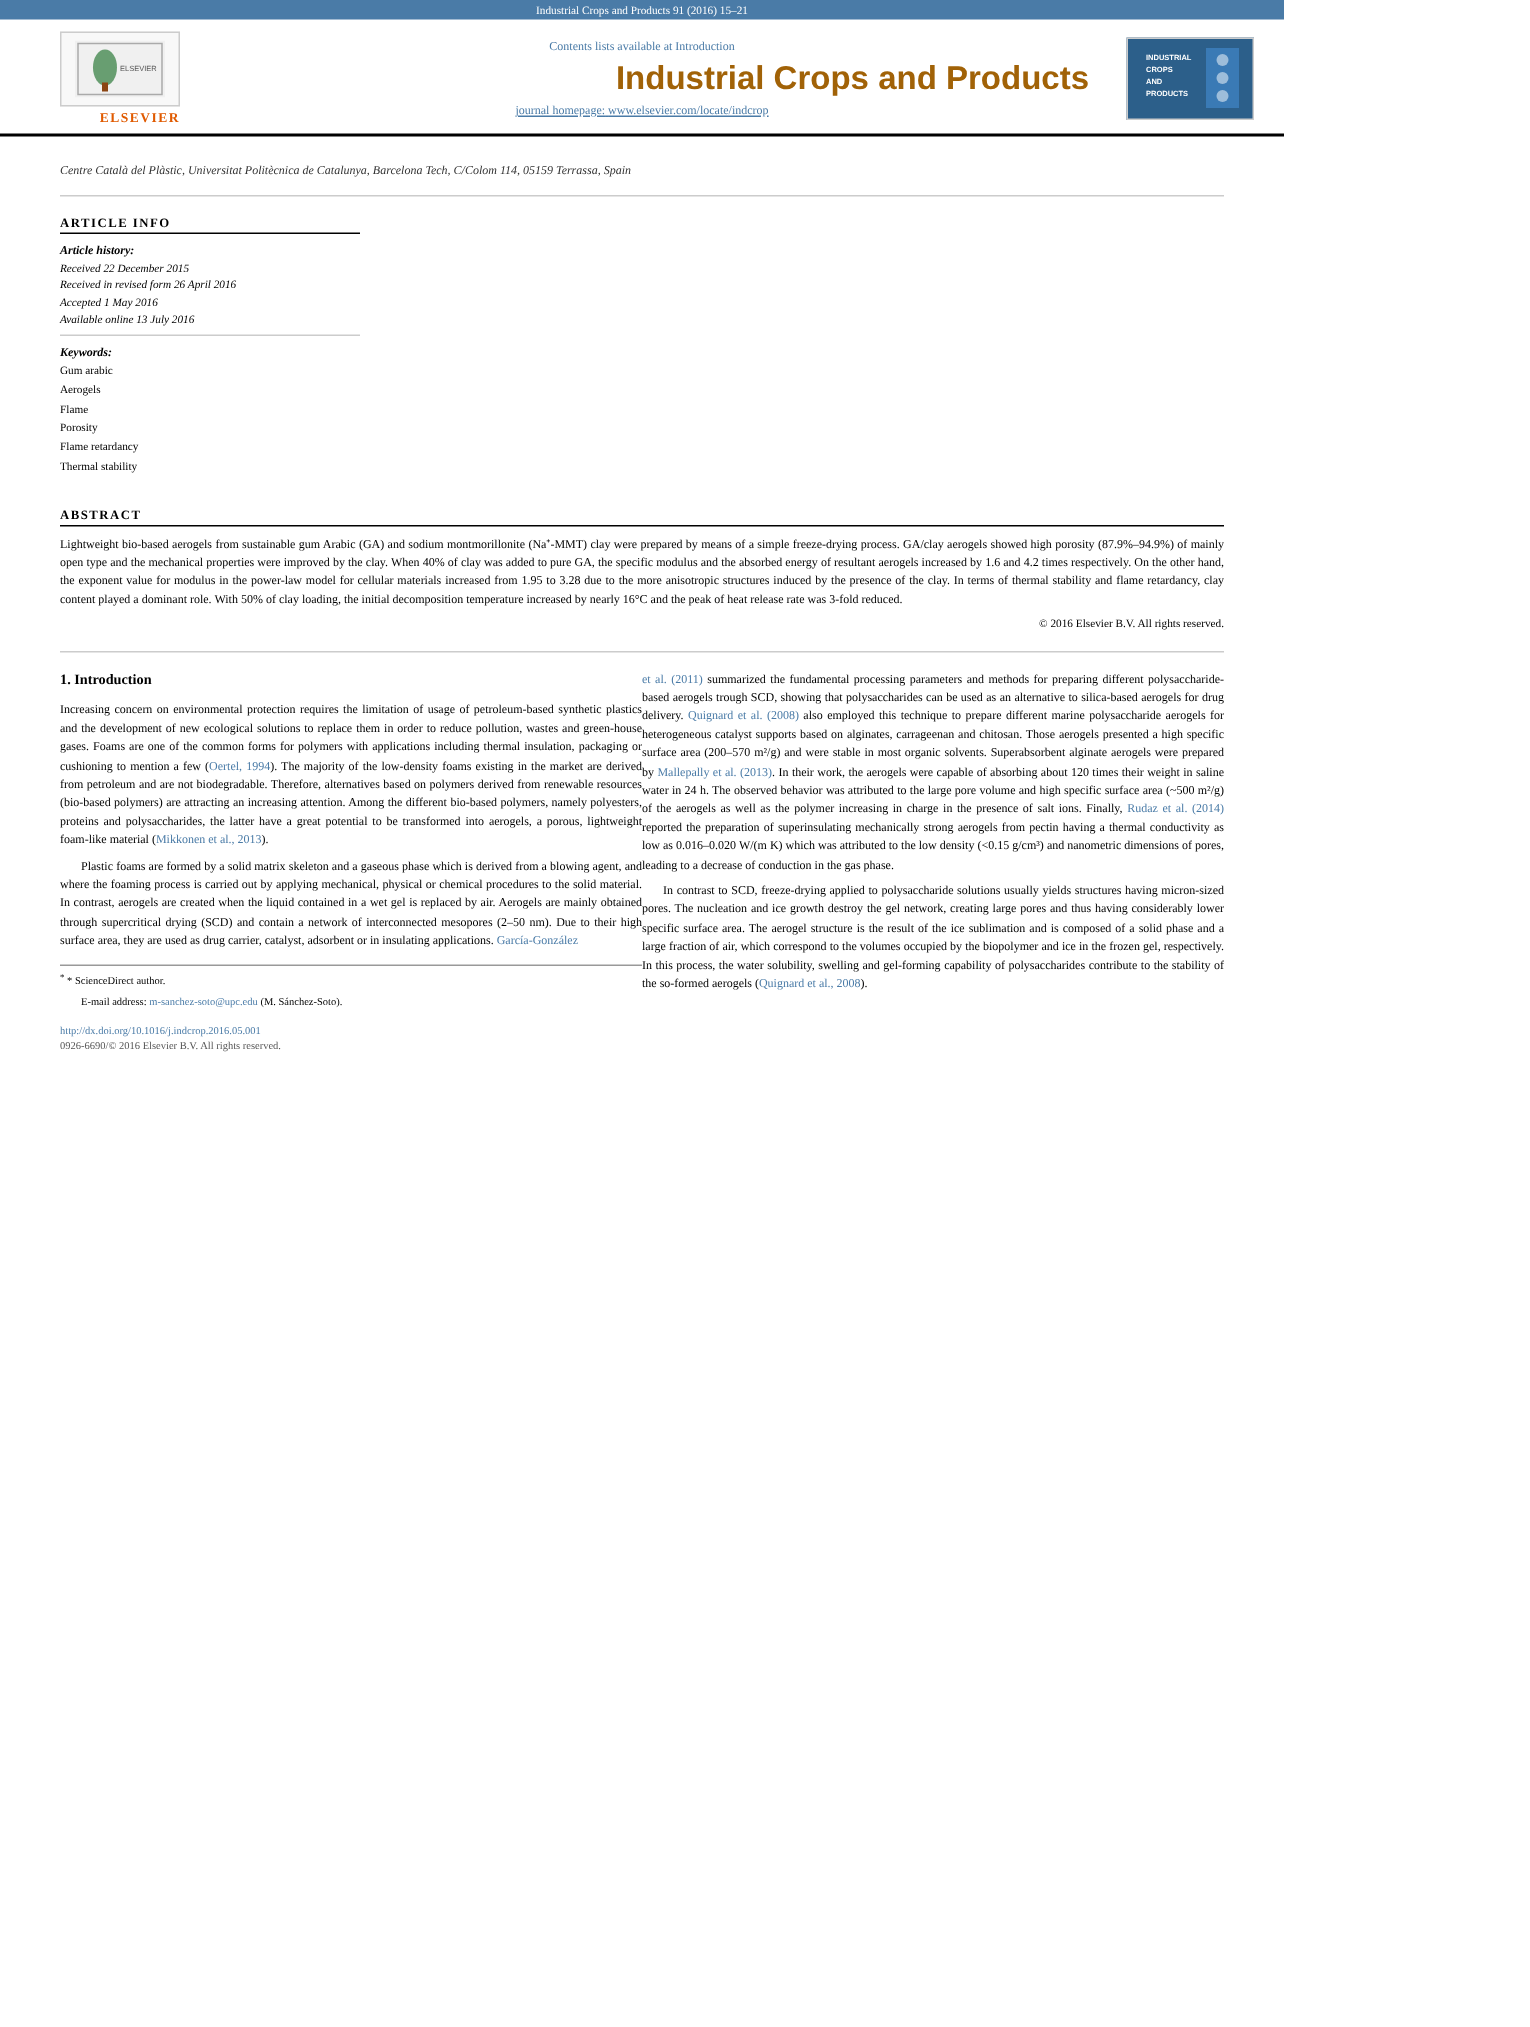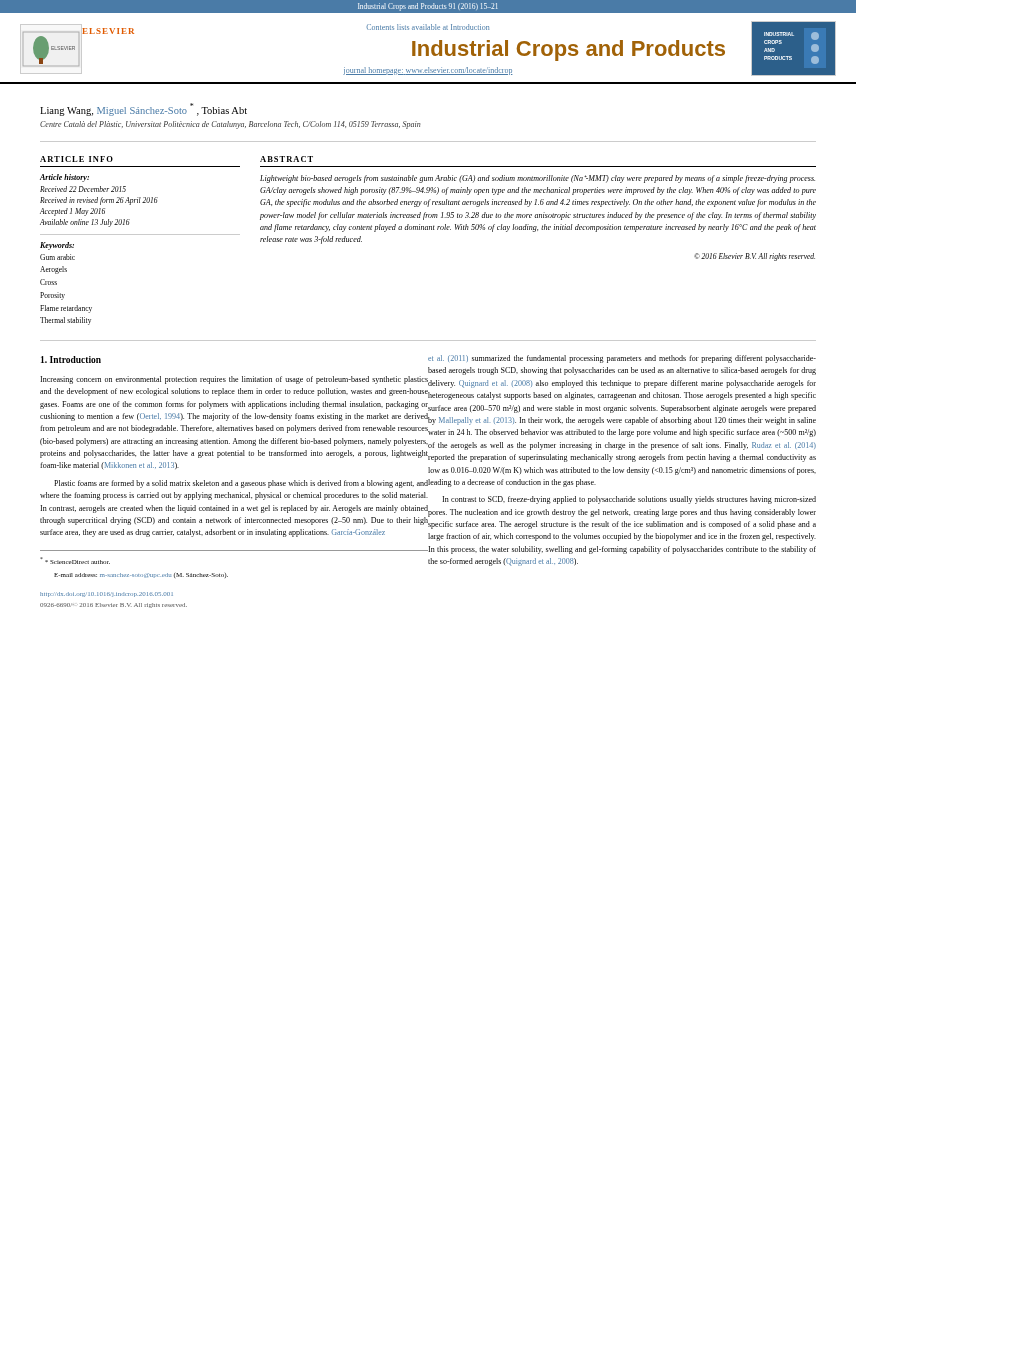--- a/index.html
+++ b/index.html
@@ -22,21 +22,22 @@
     
     .journal-header {
       border-bottom: 2px solid #000;
       padding: 8px 20px 6px 20px;
       display: flex;
       align-items: center;
       justify-content: space-between;
     }
     .elsevier-logo {
       display: flex;
-      align-items: flex-start;
+      flex-direction: column;
+      align-items: flex-end;
       width: 100px;
     }
     .elsevier-logo .logo-box {
       width: 80px;
       height: 50px;
       border: 1px solid #ccc;
       display: flex;
       align-items: center;
       justify-content: center;
       font-size: 7px;
@@ -133,20 +134,21 @@
     .affiliation {
       font-size: 8px;
       font-style: italic;
       color: #333;
       margin-bottom: 12px;
     }
     .two-column {
       display: flex;
       gap: 20px;
       margin-top: 8px;
+      flex-direction: column;
     }
     .article-info {
       width: 200px;
       flex-shrink: 0;
     }
     .article-info h3 {
       font-size: 8.5px;
       font-weight: bold;
       letter-spacing: 1px;
       text-transform: uppercase;
@@ -179,21 +181,20 @@
       letter-spacing: 1px;
       text-transform: uppercase;
       border-bottom: 1px solid #000;
       padding-bottom: 2px;
       margin-bottom: 6px;
     }
     .abstract-text {
       font-size: 8px;
       line-height: 1.55;
       text-align: justify;
-      font-style: italic;
     }
     .abstract-text .copyright {
       text-align: right;
       margin-top: 4px;
       font-size: 7.5px;
     }
     .divider {
       border: none;
       border-top: 1px solid #ccc;
       margin: 12px 0;
@@ -292,26 +293,20 @@
           <circle cx="56" cy="22" r="4" fill="#fff" opacity="0.5"></circle>
           <circle cx="56" cy="34" r="4" fill="#fff" opacity="0.5"></circle>
         </svg>
       </div>
     </div>
   </div>
 
   <div class="article-content">
 
 
-    <div class="authors">
-      <span>Liang Wang, </span>
-      <span class="author-link">Miguel Sánchez-Soto</span>
-      <span class="footnote-star">*</span>
-      <span>, Tobias Abt</span>
-    </div>
 
     <div class="affiliation">Centre Català del Plàstic, Universitat Politècnica de Catalunya, Barcelona Tech, C/Colom 114, 05159 Terrassa, Spain</div>
 
     <hr class="divider">
 
     <div class="two-column">
 
       <div class="article-info">
         <h3>ARTICLE INFO</h3>
 
@@ -320,21 +315,21 @@
         <div class="info-row italic">Received in revised form 26 April 2016</div>
         <div class="info-row italic">Accepted 1 May 2016</div>
         <div class="info-row italic">Available online 13 July 2016</div>
 
         <hr class="info-divider">
 
         <div class="section-title">Keywords:</div>
         <div class="keywords-list">
           <div>Gum arabic</div>
           <div>Aerogels</div>
-          <div>Cross</div>
+          <div>Flame</div>
           <div>Porosity</div>
           <div>Flame retardancy</div>
           <div>Thermal stability</div>
         </div>
       </div>
 
       <div class="abstract-section">
         <h3>ABSTRACT</h3>
         <div class="abstract-text">
           <span>Lightweight bio-based aerogels from sustainable gum Arabic (GA) and sodium montmorillonite (Na⁺-MMT) clay were prepared by means of a simple freeze-drying process. GA/clay aerogels showed high porosity (87.9%–94.9%) of mainly open type and the mechanical properties were improved by the clay. When 40% of clay was added to pure GA, the specific modulus and the absorbed energy of resultant aerogels increased by 1.6 and 4.2 times respectively. On the other hand, the exponent value for modulus in the power-law model for cellular materials increased from 1.95 to 3.28 due to the more anisotropic structures induced by the presence of the clay. In terms of thermal stability and flame retardancy, clay content played a dominant role. With 50% of clay loading, the initial decomposition temperature increased by nearly 16°C and the peak of heat release rate was 3-fold reduced.</span>

